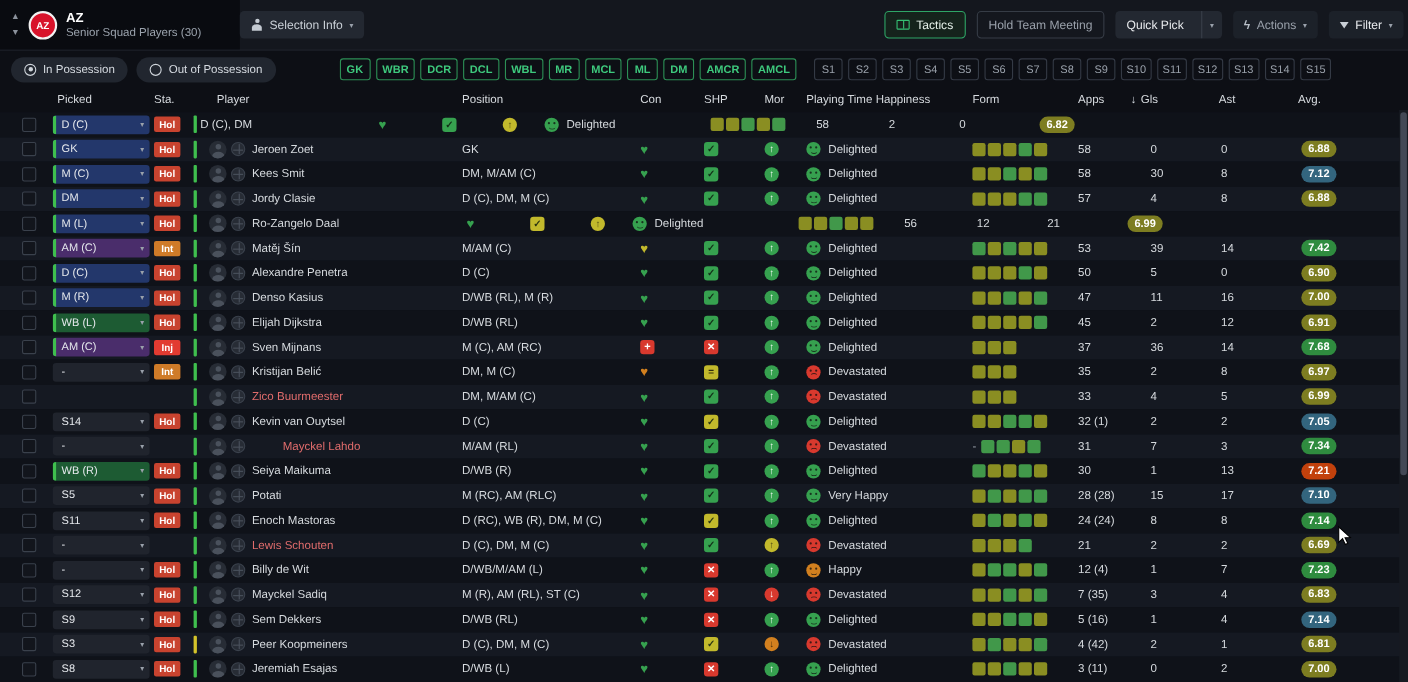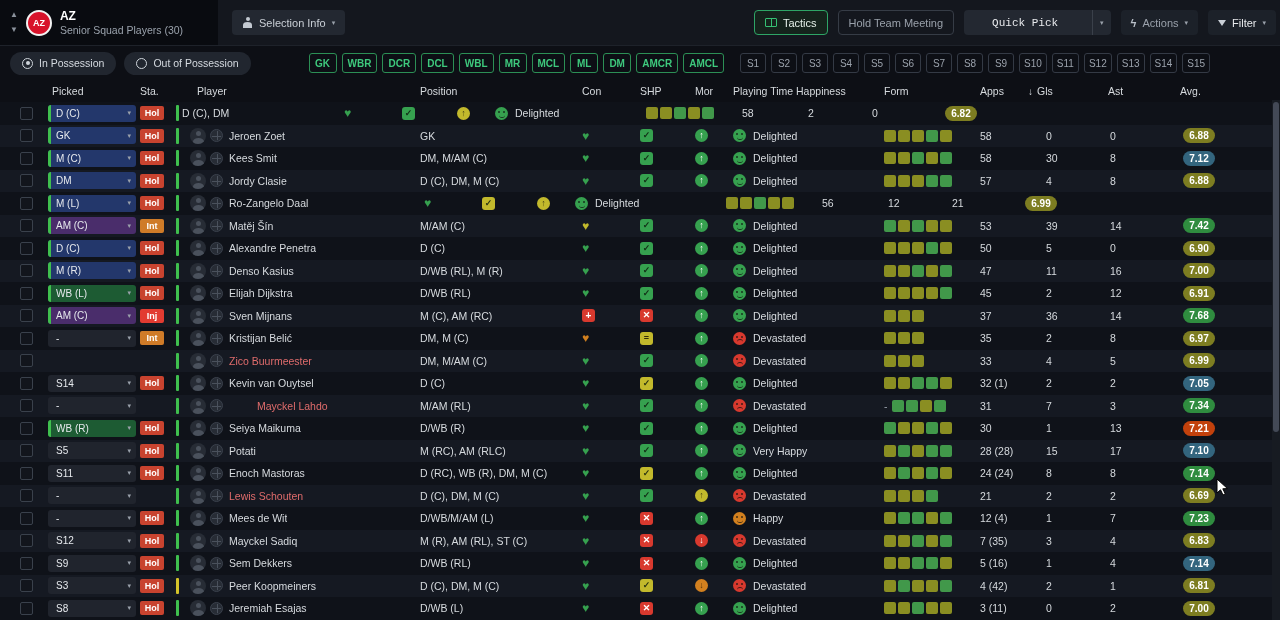--- a/index.html
+++ b/index.html
@@ -8,27 +8,27 @@
 
   
   .topbar { height:46px; background:#14171e; border-bottom:1px solid #1e222a; display:flex; align-items:center; }
   .team-block { width:218px; height:100%; background:#090b10; display:flex; align-items:center; gap:8px; padding-left:10px; flex:none; }
   .collapse { display:flex; flex-direction:column; gap:7px; color:#8b929c; font-size:8px; line-height:1; }
   .collapse span { cursor:pointer; }
   .crest { width:26px; height:26px; border-radius:50%; background:#d8122a; border:2px solid #f2f2f2; color:#fff; font-size:9px; font-weight:bold; display:flex; align-items:center; justify-content:center; flex:none; }
   .team-name { font-size:12px; font-weight:bold; color:#fff; line-height:1.2; }
   .team-sub { font-size:10.5px; color:#9aa2ac; }
   .btn { display:inline-flex; align-items:center; gap:6px; height:25px; padding:0 10px; border-radius:4px; background:#232831; color:#c9cfd6; font-size:11px; border:none; cursor:pointer; white-space:nowrap; }
-  .selection-info { margin-left:14px; }
+  .selection-info { }
   .chev { font-size:7px; color:#9aa1ab; }
   .topbar-right { margin-left:auto; display:flex; align-items:center; gap:10px; padding-right:4px; }
   .btn-tactics { background:#15231c; border:1px solid #2ea566; color:#e4efe8; }
   .btn-hold { background:transparent; border:1px solid #363c46; color:#9aa1ab; }
   .btn-quickpick { padding:0; overflow:hidden; color:#e8eaed; }
-  .qp-main { padding:0 28px; display:flex; align-items:center; height:100%;font-family:Liberation Mono, monospace; }
+  .qp-main { padding:0 10px; display:flex; align-items:center; height:100%; }
   .qp-arrow { padding:0 7px; border-left:1px solid #3a404a; height:100%; display:flex; align-items:center; }
   .btn-actions { background:#1c2129; color:#9aa1ab; }
   .btn-filter { background:#1c2129; color:#e8eaed; }
   .icon-pitch { width:12px; height:9px; border:1px solid #35c073; border-radius:1px; position:relative; flex:none; }
   .icon-pitch::after { content:''; position:absolute; left:50%; top:0; bottom:0; width:1px; background:#35c073; }
   .icon-bolt { color:#b9c0c9; font-size:11px; font-weight:bold; }
   .icon-person { width:11px; height:11px; position:relative; flex:none; }
   .icon-person::before { content:''; position:absolute; top:0; left:3.5px; width:4px; height:4px; border-radius:50%; background:#c3c9d1; }
   .icon-person::after { content:''; position:absolute; top:5px; left:1px; width:9px; height:6px; border-radius:50% 50% 0 0; background:#c3c9d1; }
   .icon-funnel { width:0; height:0; border-left:4px solid transparent; border-right:4px solid transparent; border-top:6px solid #c9cfd6; }
@@ -1064,21 +1064,21 @@
           <span class="chev">▾</span>
         </div>
       </div>
       <div class="cell c-sta">
         <span class="sta-badge" style="background: rgb(200, 67, 47);">Hol</span>
         <span class="fit-bar" style="background: rgb(63, 191, 78);"></span>
       </div>
       <div class="cell c-player">
         <span class="avatar"></span>
         <span class="globe"></span>
-        <span class="pname">Mees de Wit</span>
+        <span class="pname">Billy de Wit</span>
       </div>
       <div class="cell c-pos">D/WB/M/AM (L)</div>
       <div class="cell c-con">
         <span class="heart" style="color: rgb(54, 161, 79);">♥</span>
       </div>
       <div class="cell c-shp">
         <span class="shp-box" style="background: rgb(216, 57, 46); color: rgb(255, 255, 255);">✕</span>
       </div>
       <div class="cell c-mor">
         <span class="mor-circle" style="background: rgb(54, 161, 79);">↑</span>

